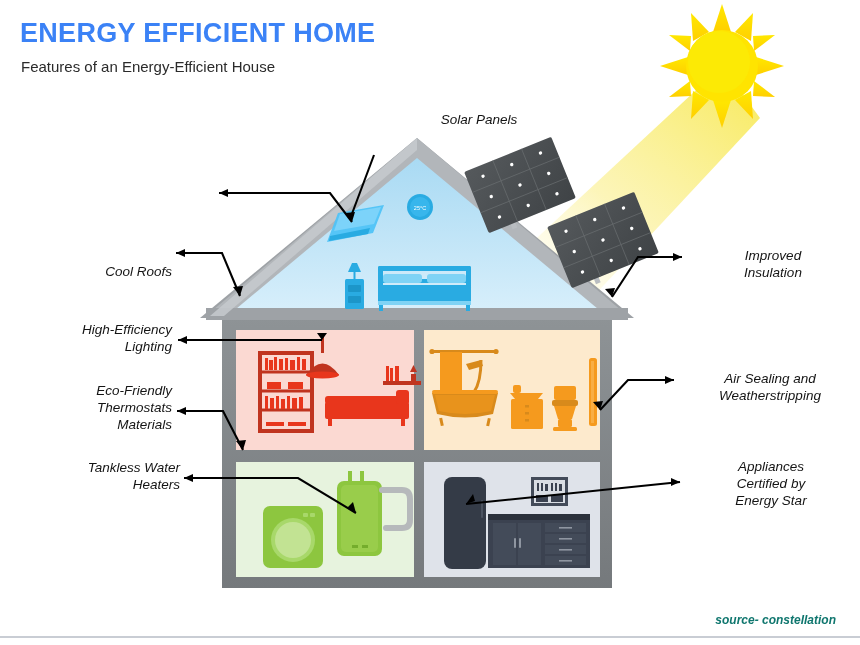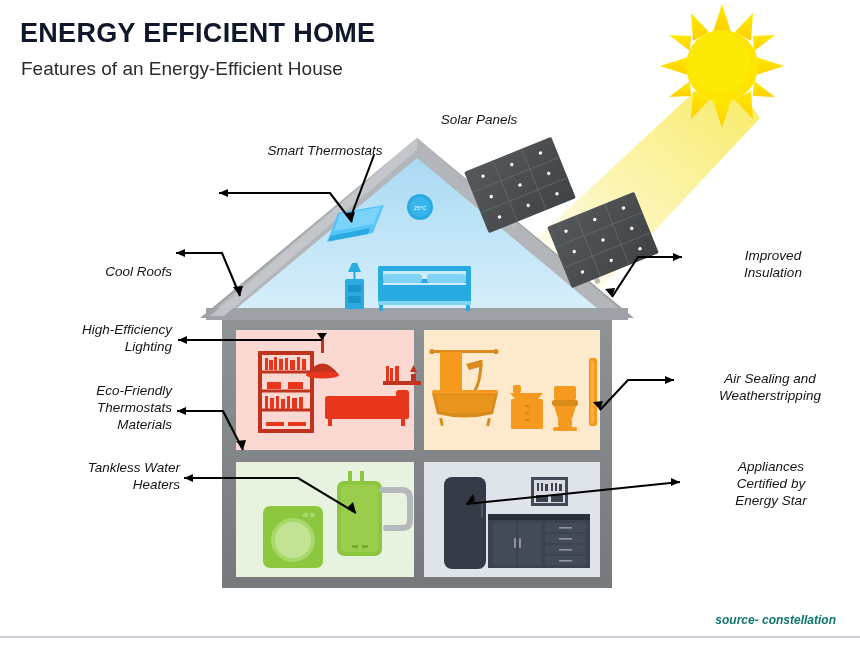--- a/index.html
+++ b/index.html
@@ -17,27 +17,27 @@
     position: absolute;
     left: 0; top: 0;
     width: 860px; height: 645px;
   }
   .title {
     position: absolute;
     left: 20px; top: 18px;
     font-size: 27px;
     font-weight: bold;
     letter-spacing: 0.3px;
-    color: #0f172a;
+    color: #3b82f6;
     white-space: nowrap;
   }
   .subtitle {
     position: absolute;
     left: 21px; top: 58px;
-    font-size: 19px;
+    font-size: 15px;
     font-weight: normal;
     color: #2b2b2b;
     white-space: nowrap;
   }
   .source {
     position: absolute;
     right: 24px; bottom: 18px;
     font-size: 12px;
     font-style: italic;
     font-weight: bold;
@@ -455,21 +455,20 @@
       <polygon points="243,450 236,441 246,440"></polygon>
       <polygon points="356,513 347,508 353,502"></polygon>
       <polygon points="612,297 605,289 615,288"></polygon>
       <polygon points="600,410 593,402 603,401"></polygon>
       <polygon points="466,504 475,501 473,494"></polygon>
     </g>
   </svg>
 
   <div class="callout c" style="left:404px; top:111px; width:150px;">Solar Panels</div>
 
-  <div class="callout c" style="left:240px; top:142px; width:170px;">Smart Thermostats</div>
 
 
   <div class="callout r" style="left:40px; top:236px; width:132px;margin-top:27px;">Cool Roofs</div>
 
   <div class="callout r" style="left:40px; top:321px; width:132px;">High-Efficiency
 Lighting</div>
 
   <div class="callout r" style="left:30px; top:382px; width:142px;">Eco-Friendly
 Thermostats
 Materials</div>

